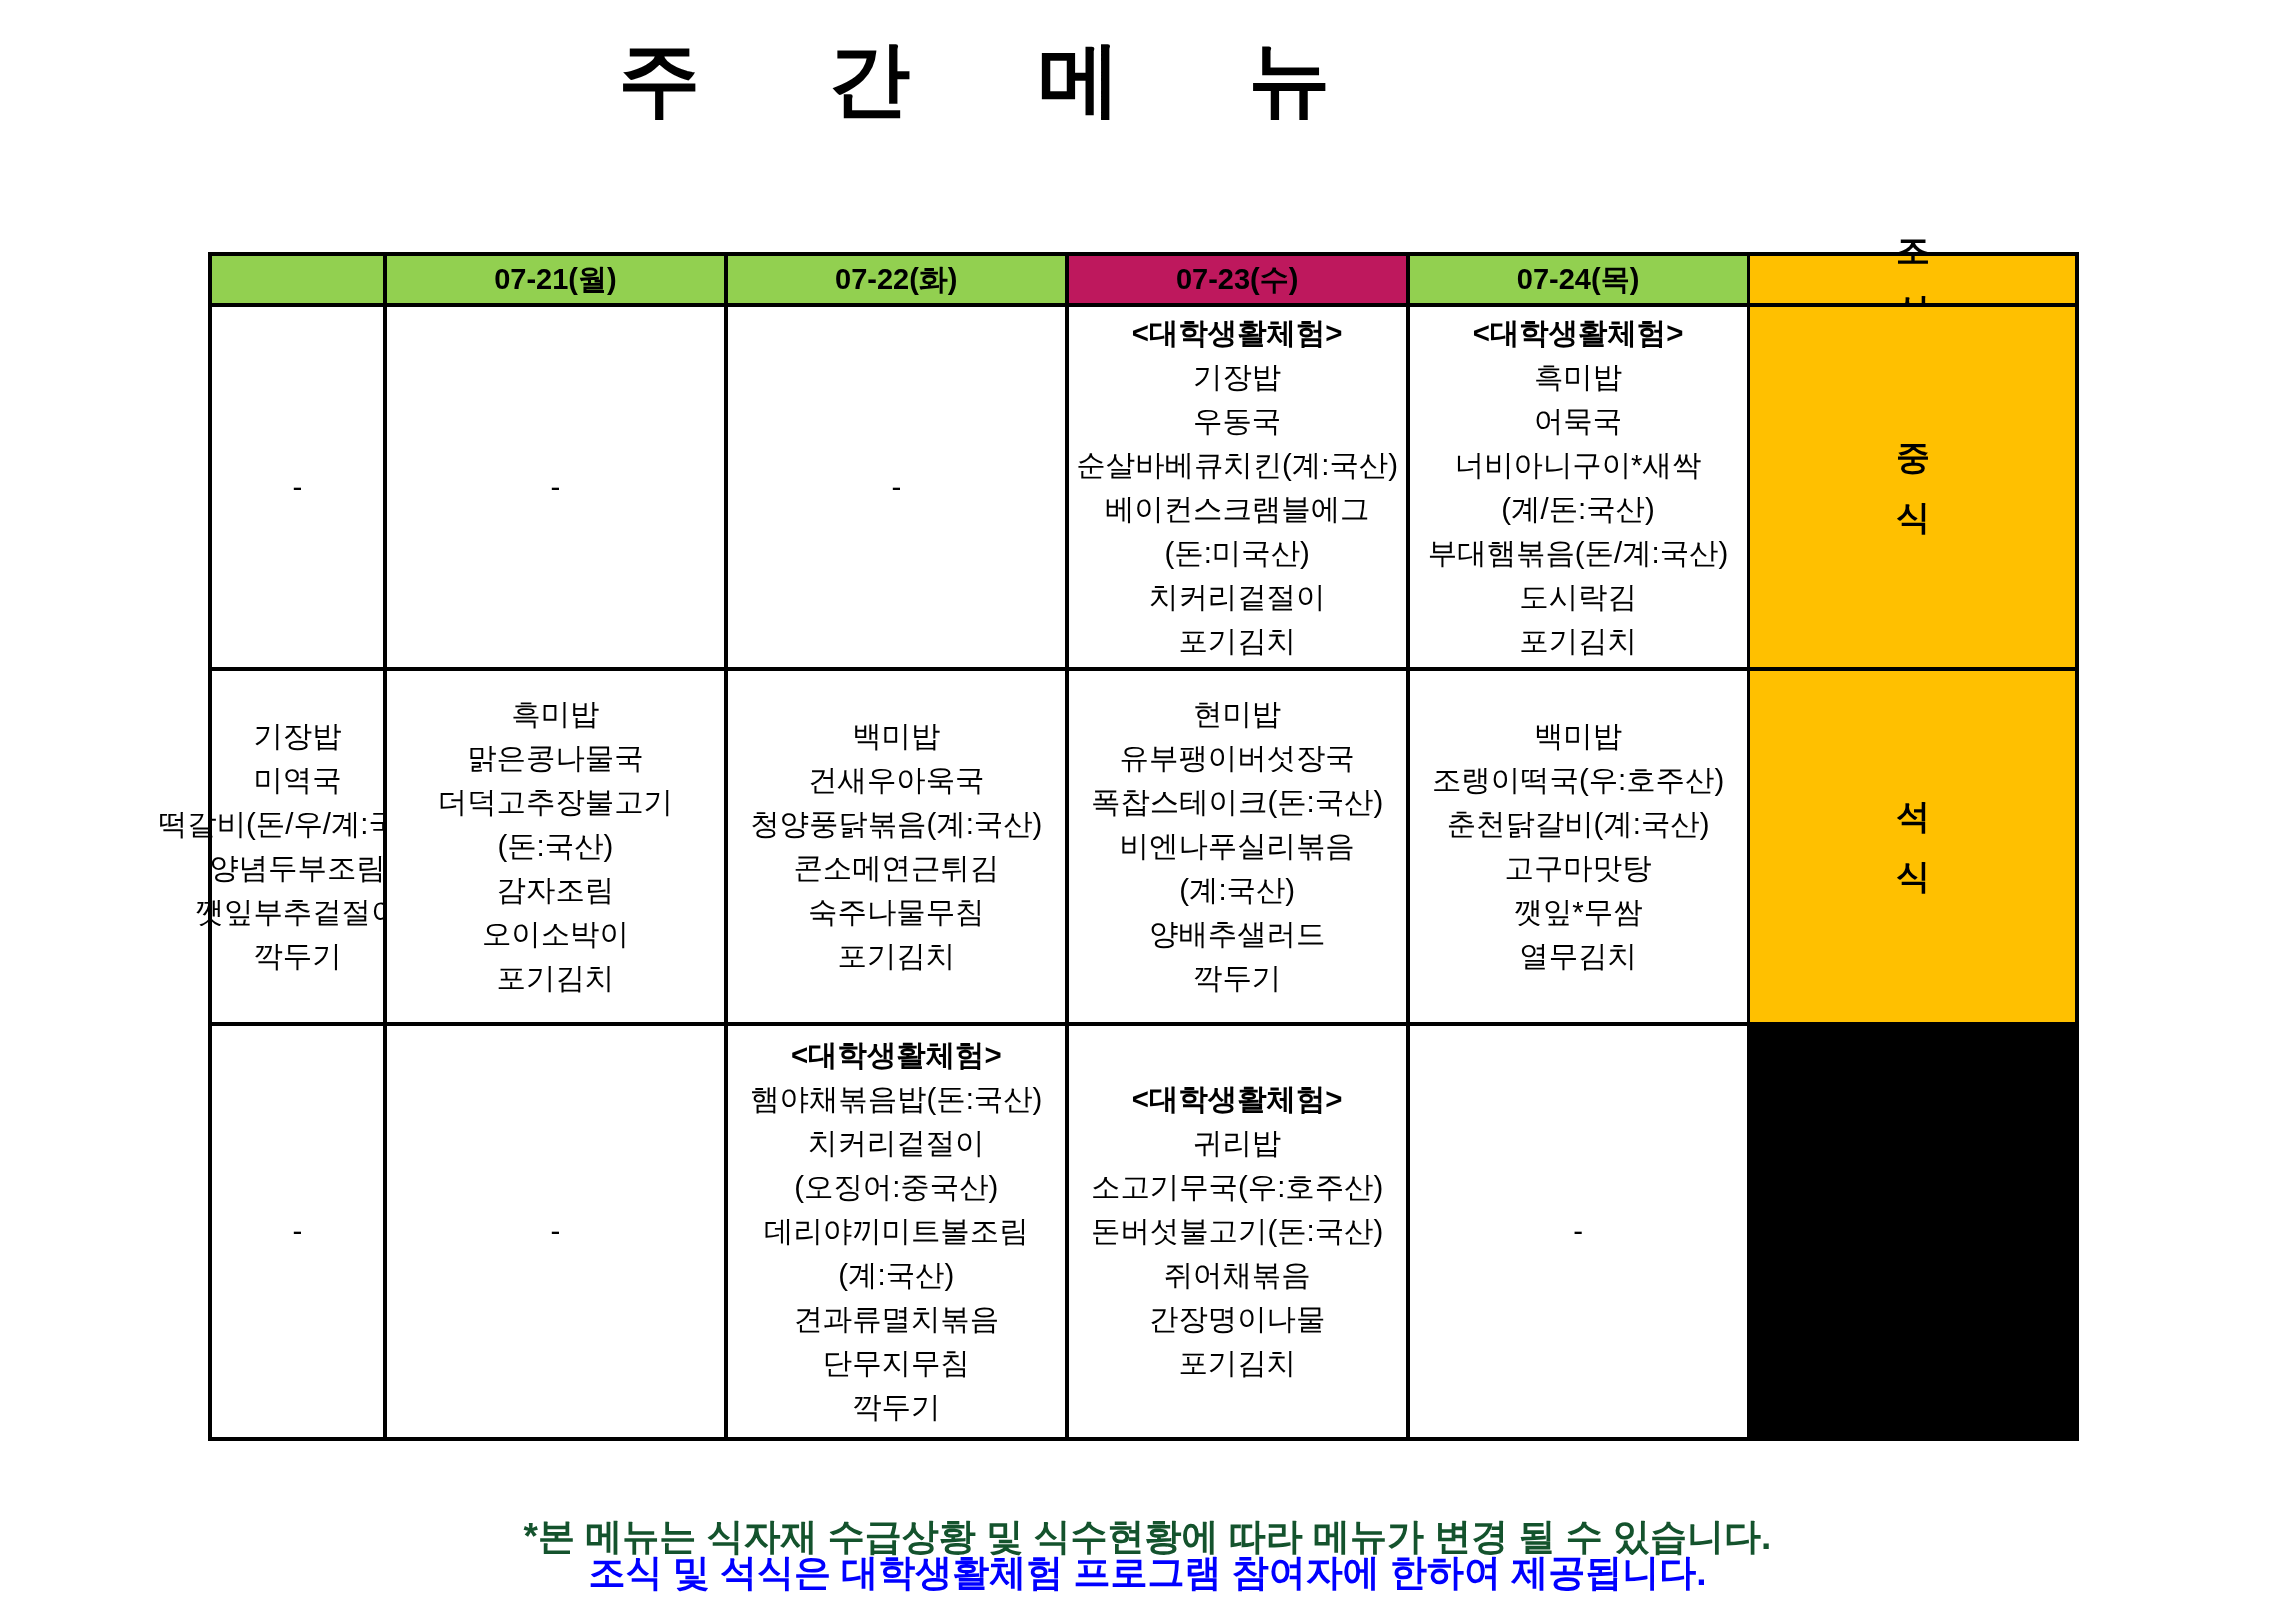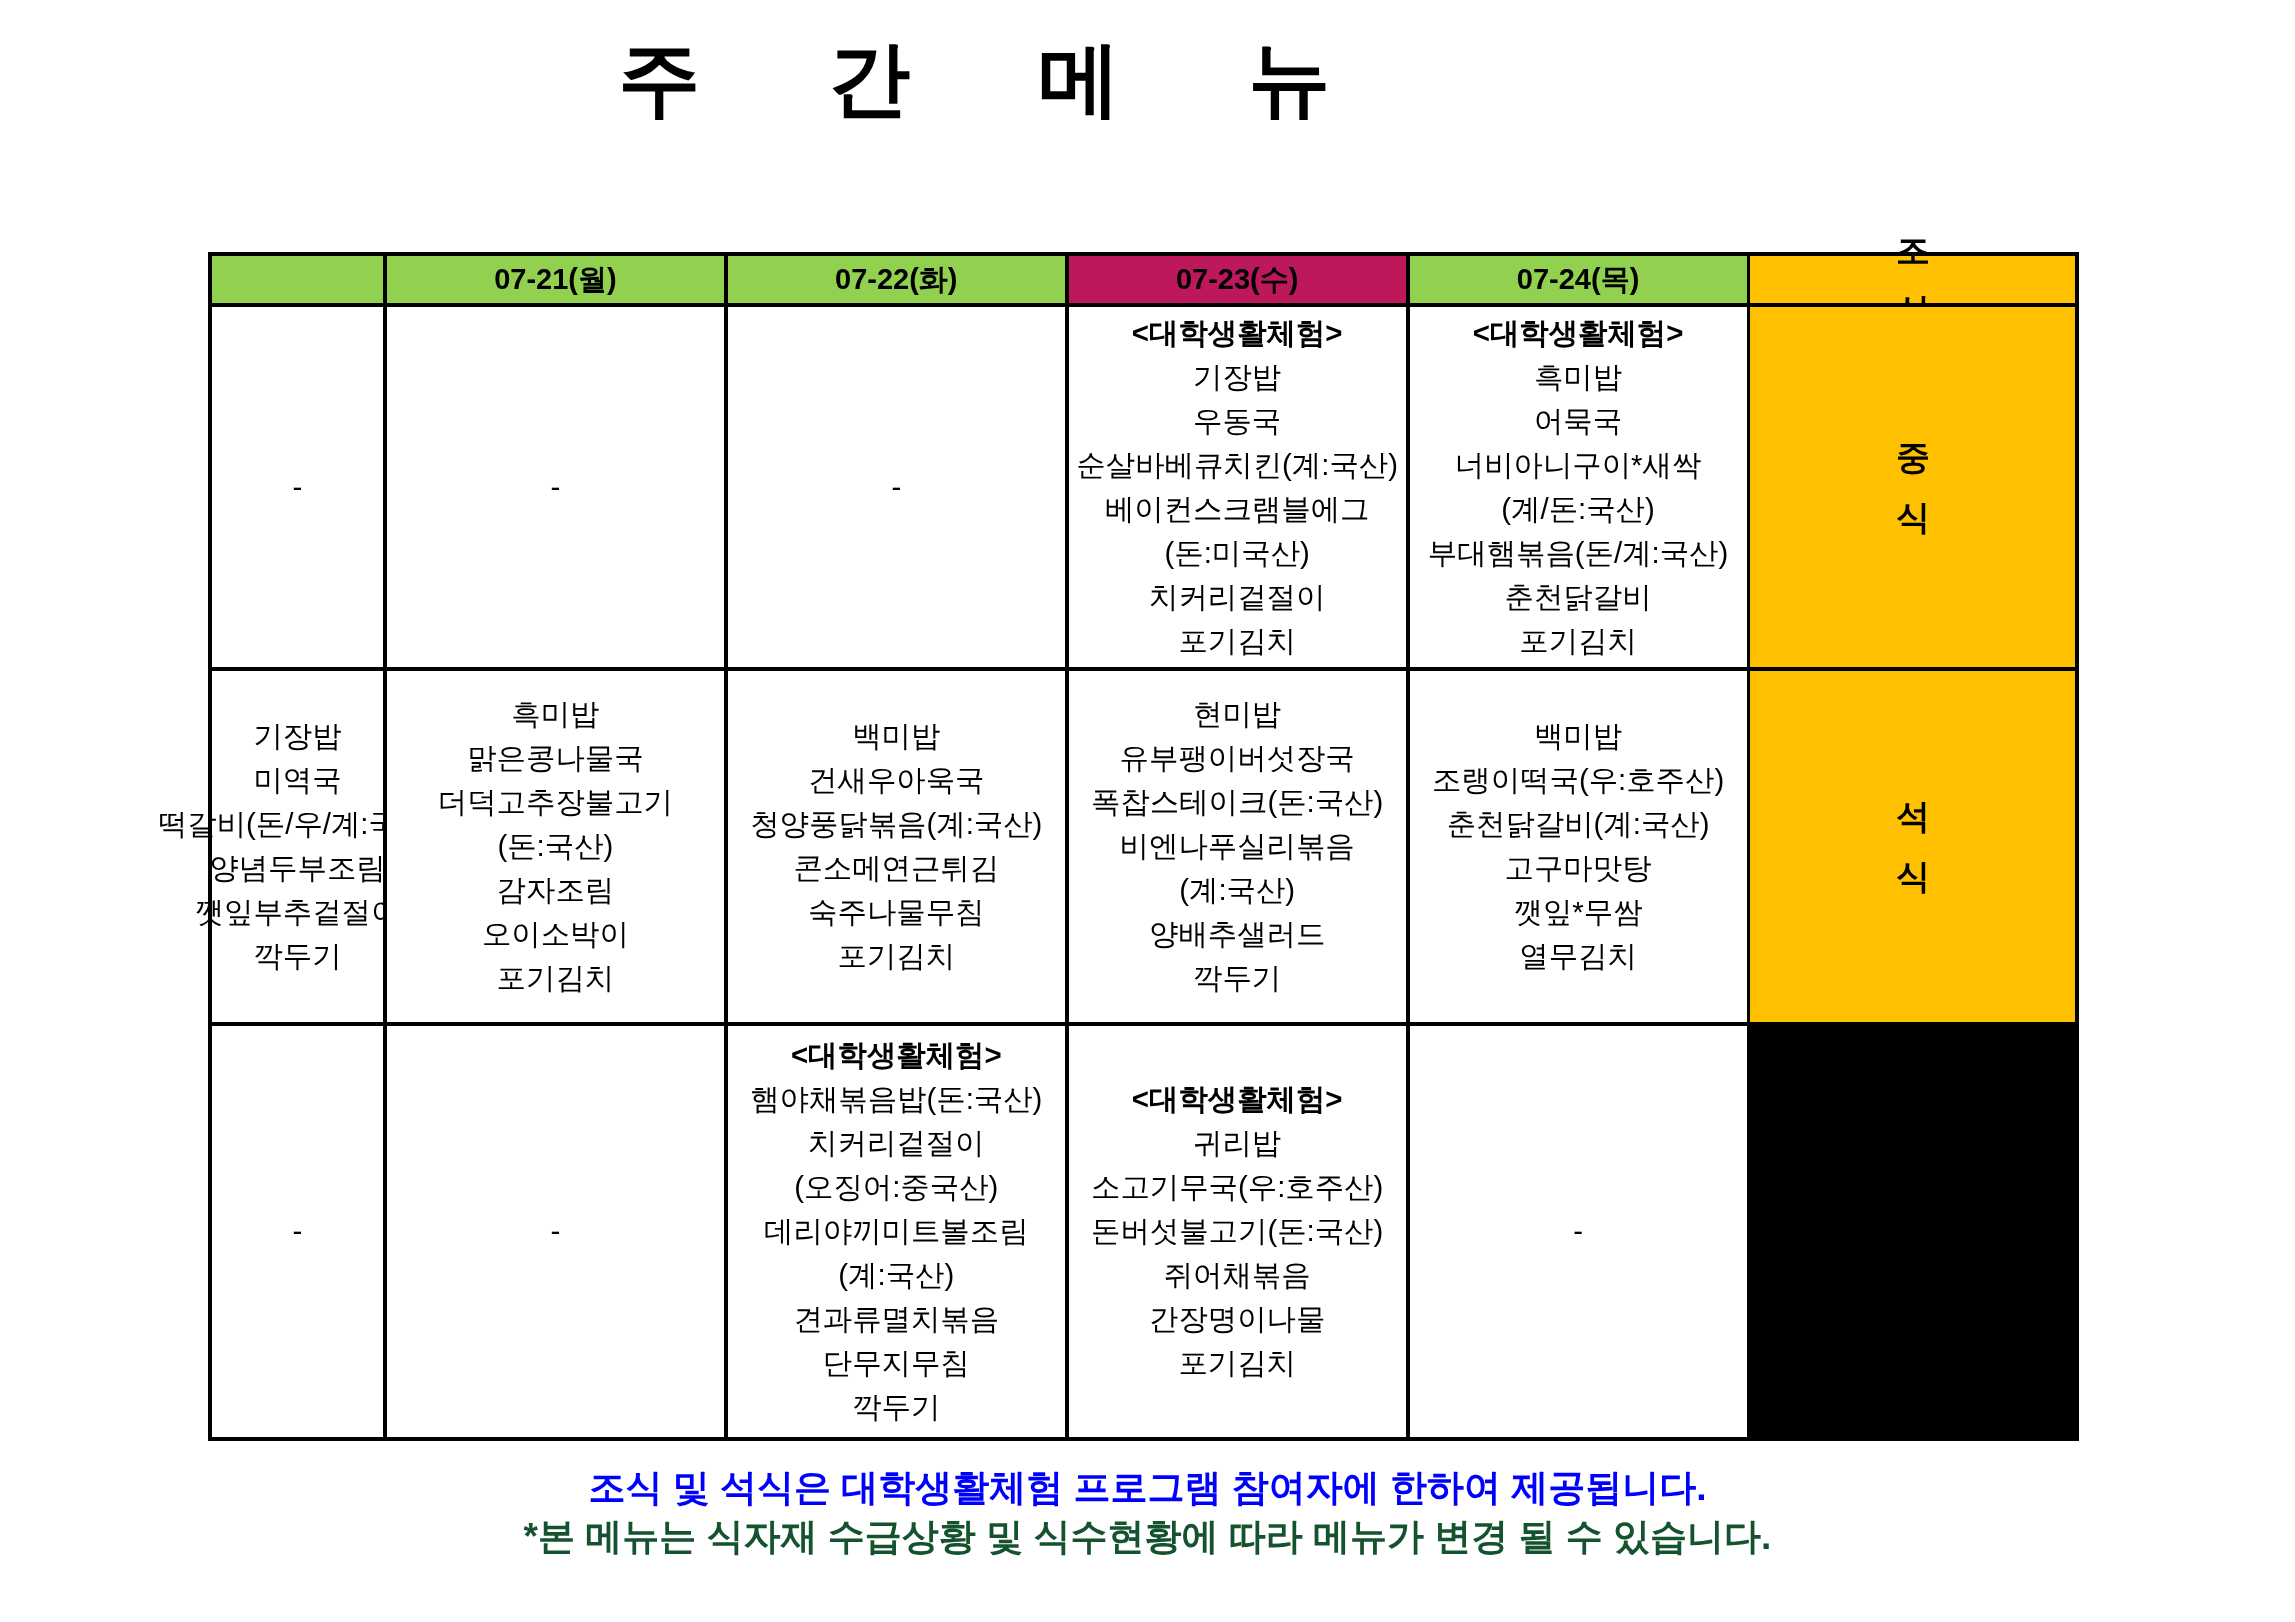--- a/index.html
+++ b/index.html
@@ -26,21 +26,21 @@
   }
   .cell.head{font-size:29px;font-weight:bold;}
   .cell.corner{}
   .cell.rowlabel{font-size:34px;font-weight:bold;line-height:60px;}
   .menu-line{font-size:29.4px;line-height:44px;white-space:nowrap;}
   .menu-line.bold{font-weight:bold;}
   .footer-note{
     position:absolute;left:0;width:2295px;text-align:center;
     font-size:37px;font-weight:bold;
   }
-  .footer-note.first{top:1463px;}
+  .footer-note.first{top:1548px;}
   .footer-note.second{top:1512px;}
 </style>
 </head>
 <body>
 
 <div class="title">주  간  메  뉴</div>
 
 <div class="menu-table" id="menu-table">
     <div class="cell head corner" style="background: rgb(146, 208, 80);"></div>
     <div class="cell head" style="background: rgb(146, 208, 80);">07-21(월)</div>
@@ -70,21 +70,21 @@
       <div class="menu-line">치커리겉절이</div>
       <div class="menu-line">포기김치</div>
     </div>
     <div class="cell">
       <div class="menu-line bold">&lt;대학생활체험&gt;</div>
       <div class="menu-line">흑미밥</div>
       <div class="menu-line">어묵국</div>
       <div class="menu-line">너비아니구이*새싹</div>
       <div class="menu-line">(계/돈:국산)</div>
       <div class="menu-line">부대햄볶음(돈/계:국산)</div>
-      <div class="menu-line">춘천닭갈비</div>
+      <div class="menu-line">도시락김</div>
       <div class="menu-line">포기김치</div>
     </div>
     <div class="cell rowlabel" style="background: rgb(255, 192, 0);">
       <div>중</div>
       <div>식</div>
     </div>
     <div class="cell">
       <div class="menu-line">기장밥</div>
       <div class="menu-line">미역국</div>
       <div class="menu-line">떡갈비(돈/우/계:국산)</div>

